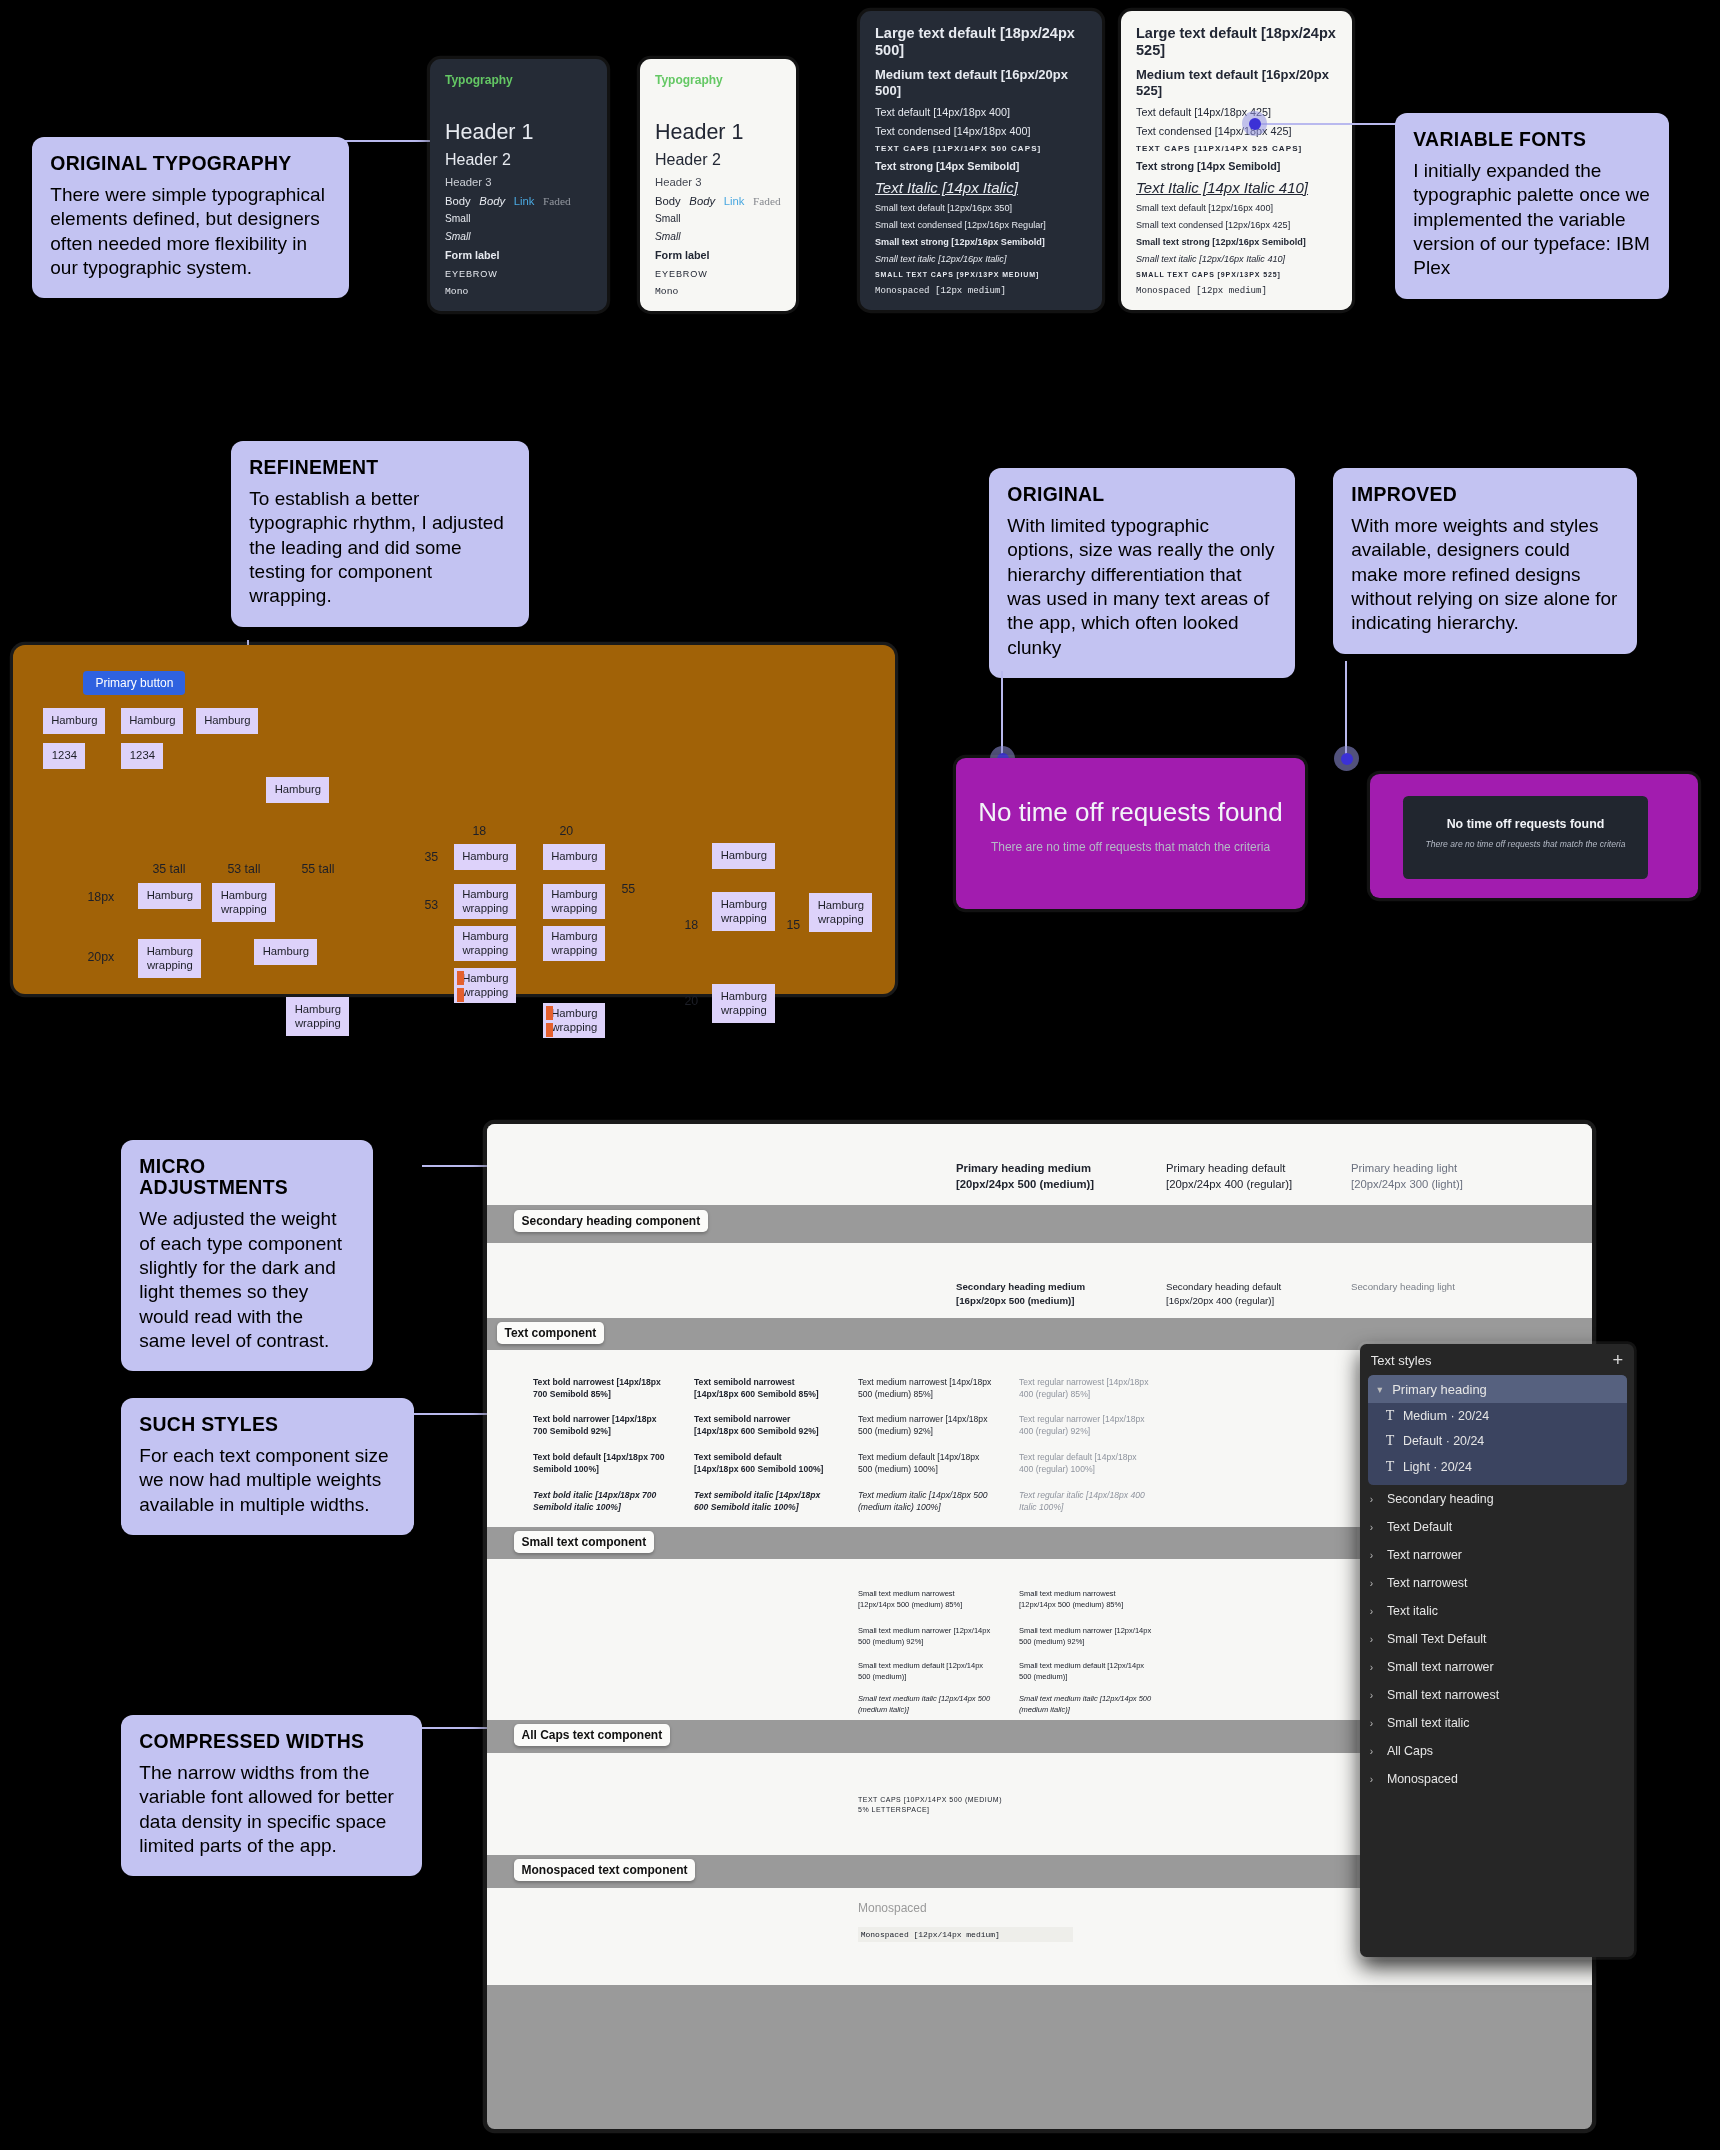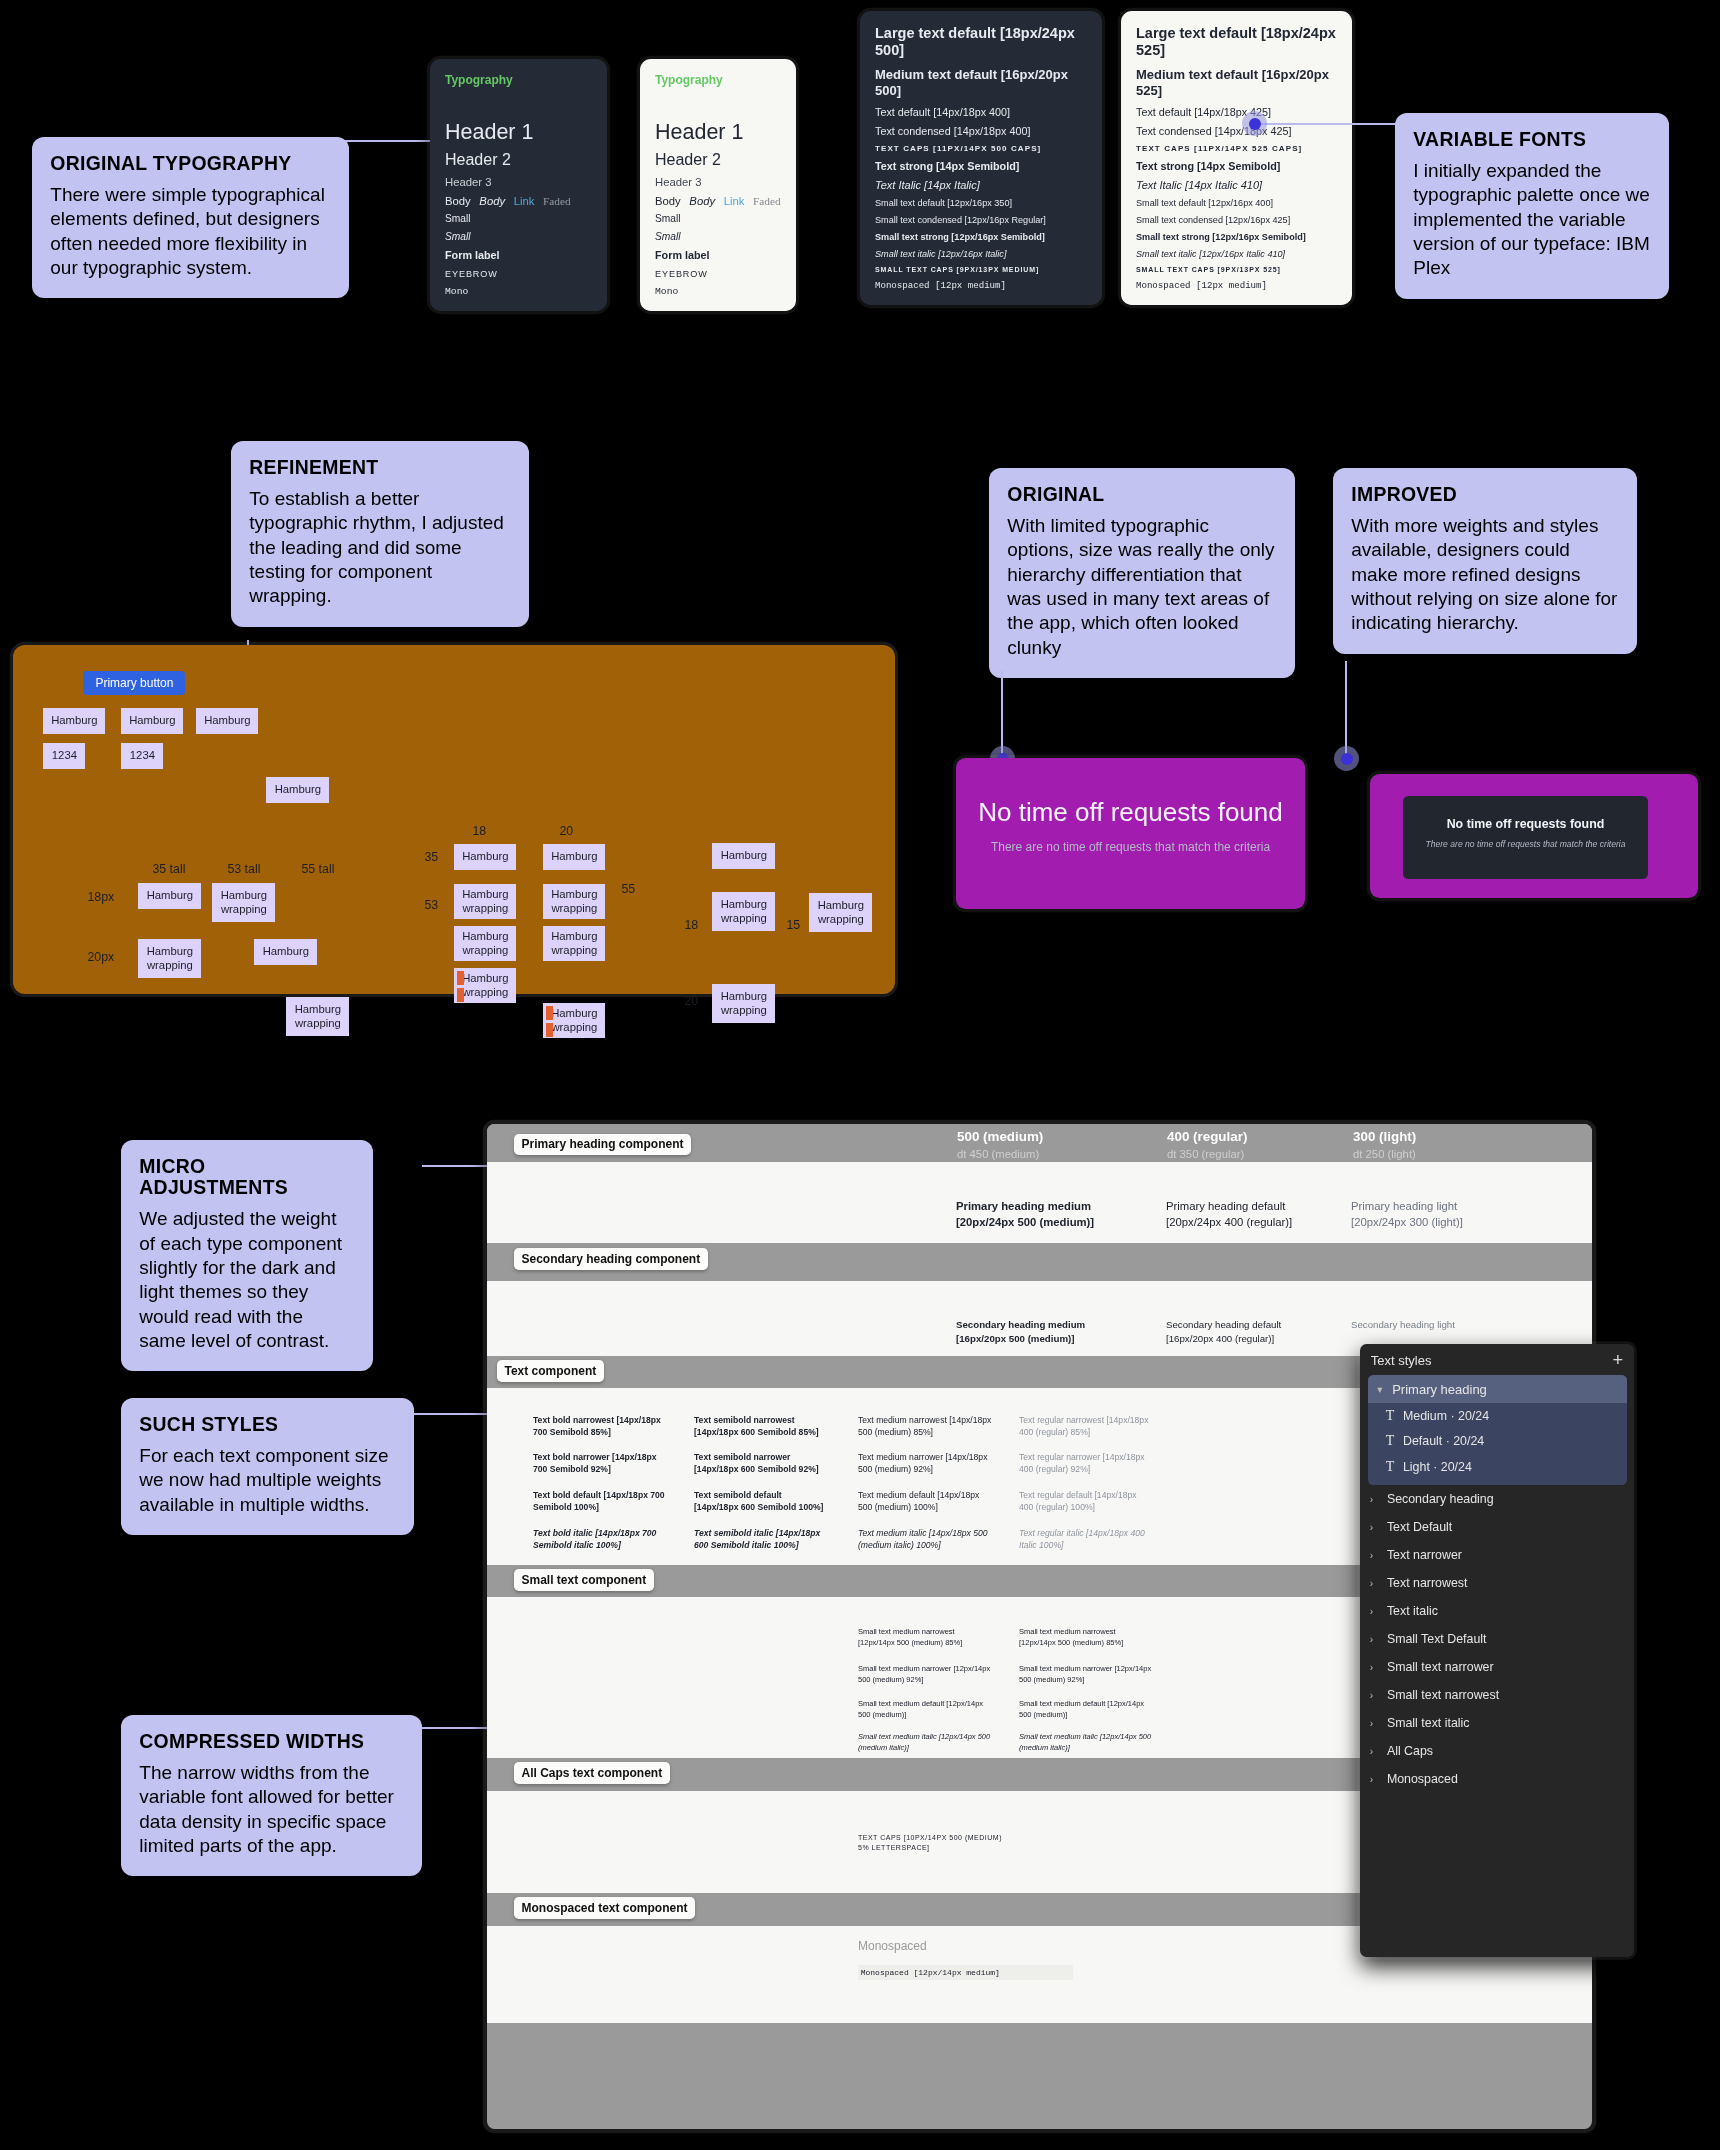--- a/index.html
+++ b/index.html
@@ -48,21 +48,21 @@
   .t-small { font-size:10.2px; margin-top:6.5px;}
   .t-smallit { font-size:10.2px; font-style:italic; margin-top:6.5px;}
   .t-form { font-size:10.8px; font-weight:700; margin-top:7.5px;}
   .t-eyebrow { font-size:9.1px; letter-spacing:0.9px; margin-top:7.5px;}
   .t-mono { font-size:9.7px; font-family:"Liberation Mono", monospace; margin-top:7.5px;}
   .sz-lg { font-size:14.5px; font-weight:700; line-height:1.22; margin-bottom:7px;}
   .sz-md { font-size:13px; font-weight:700; line-height:1.22; margin-bottom:7px;}
   .sz-tx { font-size:10.8px; font-weight:400; margin-bottom:7px;}
   .sz-caps { font-size:8px; font-weight:600; letter-spacing:1.1px; margin-bottom:7px;}
   .sz-strong { font-size:10.8px; font-weight:700; margin-bottom:7px;}
-  .sz-ital { font-size:11px; font-style:italic; margin-bottom:7px;}
+  .sz-ital { font-size:15px; font-style:italic; margin-bottom:7px;text-decoration:underline;}
   .sz-sm { font-size:9.1px; margin-bottom:7px;}
   .sz-smstrong { font-size:9.1px; font-weight:700; margin-bottom:7px;}
   .sz-smital { font-size:9.1px; font-style:italic; margin-bottom:7px;}
   .sz-smcaps { font-size:7px; font-weight:600; letter-spacing:0.9px; margin-bottom:7px;}
   .sz-mono { font-size:9.1px; font-family:"Liberation Mono", monospace; }
 
   
   .panel-white {
     background:#a16207; border-radius:12px;
     box-shadow:0 0 0 3.2px rgba(255,255,255,.10), 0 5.4px 16px rgba(0,0,0,.6);
@@ -330,35 +330,20 @@
   <div class="ttl">COMPRESSED WIDTHS</div>
   <div class="body">The narrow widths from the variable font allowed for better data density in specific space limited parts of the app.</div>
 </div>
 <div class="cline abs" style="left:422px; top:1727px; width:473px; height:2.2px;"></div>
 <div class="cdot abs" style="left:887px; top:1716px;">
     <i></i>
   </div>
 
 <div class="sheet abs" style="left:487px; top:1124px; width:1105px; height:1005px;">
 
-  <div class="sheet-band" style="height:38px;">
-    <div class="abs" style="left:470px; top:5.4px;">
-      <div class="colhead">500 (medium)</div>
-      <div class="colsub">dt 450 (medium)</div>
-    </div>
-    <div class="abs" style="left:680px; top:5.4px;">
-      <div class="colhead">400 (regular)</div>
-      <div class="colsub">dt 350 (regular)</div>
-    </div>
-    <div class="abs" style="left:866px; top:5.4px;">
-      <div class="colhead">300 (light)</div>
-      <div class="colsub">dt 250 (light)</div>
-    </div>
-    <div class="tag abs" style="left:27px; top:9.7px;">Primary heading component</div>
-  </div>
 
   <div class="sheet-row" style="height:81px;">
     <div class="cell abs" style="left:469px; top:36px; width:140px; font-size:11.3px; font-weight:600;">Primary heading medium [20px/24px 500 (medium)]</div>
     <div class="cell abs" style="left:679px; top:36px; width:140px; font-size:11.3px; font-weight:400;">Primary heading default [20px/24px 400 (regular)]</div>
     <div class="cell abs" style="left:864px; top:36px; width:140px; font-size:11.3px; font-weight:300; color:#6c7280;">Primary heading light [20px/24px 300 (light)]</div>
   </div>
 
   <div class="sheet-band" style="height:38px;">
     <div class="tag abs" style="left:27px; top:5.4px;">Secondary heading component</div>
   </div>

